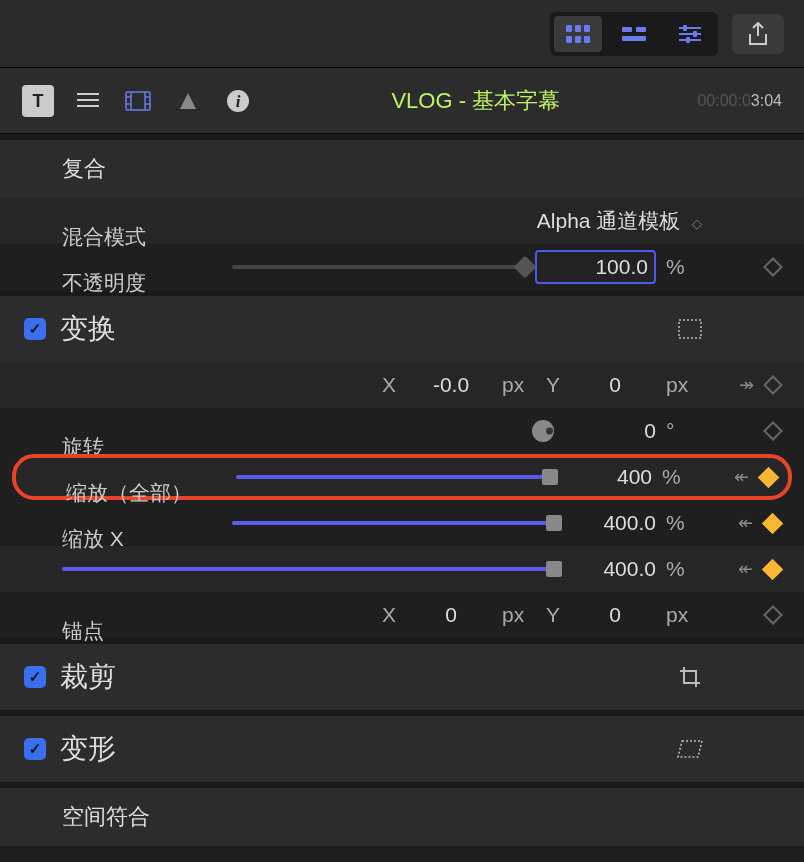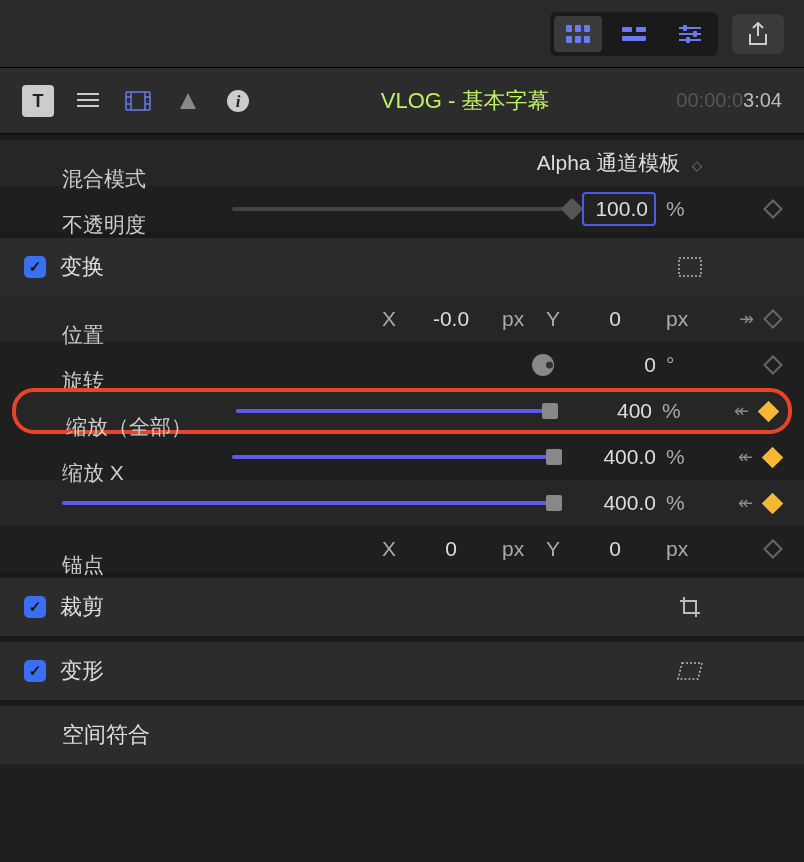--- a/index.html
+++ b/index.html
@@ -71,21 +71,21 @@
     border-radius: 4px;
   }
   .view-tab.active { background: #ccc; }
   .clip-title {
     flex: 1;
     text-align: center;
     font-size: 22px;
     color: #bef264;
   }
   .timecode {
-    font-size: 20px;
+    font-size: 16px;
     color: #555;
     font-variant-numeric: tabular-nums;
   }
   .timecode .duration { color: #bbb; }
   .inspector { padding: 0; }
   .section-header {
     padding: 14px 24px 14px 62px;
     font-size: 22px;
     color: #ddd;
     background: #2c2c2c;
@@ -170,21 +170,21 @@
     width: 92px;
     text-align: right;
     color: #ddd;
     font-variant-numeric: tabular-nums;
   }
   .value-box.boxed {
     border: 2px solid #4a5aef;
     border-radius: 4px;
     padding: 3px 6px;
     background: #222;
-    width: 74px;
+    width: 121px;
   }
   .unit {
     width: 34px;
     color: #aaa;
     text-align: left;
   }
   .keyframe-area {
     width: 80px;
     display: flex;
     align-items: center;
@@ -233,21 +233,21 @@
     background: #333;
     border-radius: 50%;
   }
   .section-header-row {
     display: flex;
     align-items: center;
     padding: 14px 24px;
     background: #2c2c2c;
   }
   .section-header-row .label {
-    font-size: 22px;
+    font-size: 28px;
     color: #ddd;
     margin-left: 14px;
   }
   .section-action {
     margin-left: auto;
     width: 80px;
     display: flex;
     justify-content: center;
   }
   .section-icon {
@@ -348,20 +348,21 @@
         </svg>
     </div>
   </div>
   <div class="clip-title">VLOG - 基本字幕</div>
   <div class="timecode"><span>00:00:0</span><span class="duration">3:04</span></div>
 </div>
 
 <div class="inspector">
   <div class="divider"></div>
 
+  <div class="section-header">复合</div>
   <div class="row alt">
     <div class="row-label">混合模式</div>
     <div class="row-controls">
       <div class="dropdown-val"><span>Alpha 通道模板</span> &nbsp;<span class="dropdown-arrows">◇</span></div>
     </div>
     <div class="keyframe-area"></div>
   </div>
   <div class="row">
     <div class="row-label">不透明度</div>
     <div class="row-controls">
@@ -383,21 +384,20 @@
     <div class="label">变换</div>
     <div class="section-action">
       <svg class="section-icon" width="24" height="20" viewBox="0 0 24 20" fill="none" stroke="#bbb" stroke-width="1.5" stroke-dasharray="2 2">
           <rect x="1" y="1" width="22" height="18"></rect>
         </svg>
     </div>
     <div style="width:50px"></div>
   </div>
 
   <div class="row alt">
-    <div class="row-label">位置</div>
     <div class="row-controls" style="justify-content:flex-end; gap:6px;">
       <div class="xy-label">X</div>
       <div class="xy-val">-0.0</div>
       <div class="unit">px</div>
       <div class="xy-label">Y</div>
       <div class="xy-val">0</div>
       <div class="unit">px</div>
     </div>
     <div class="keyframe-area">
       <span class="reset-arrow">↠</span>

